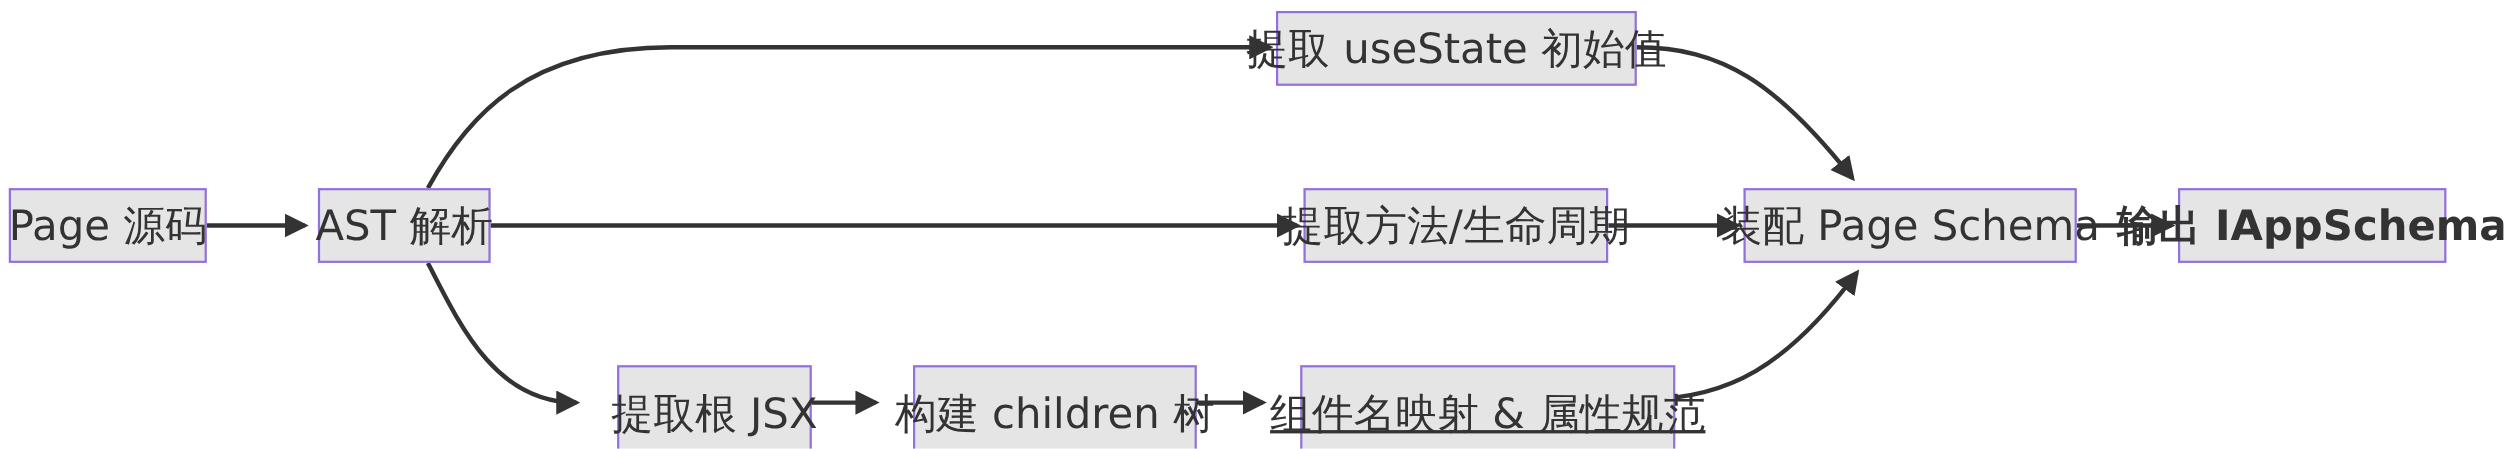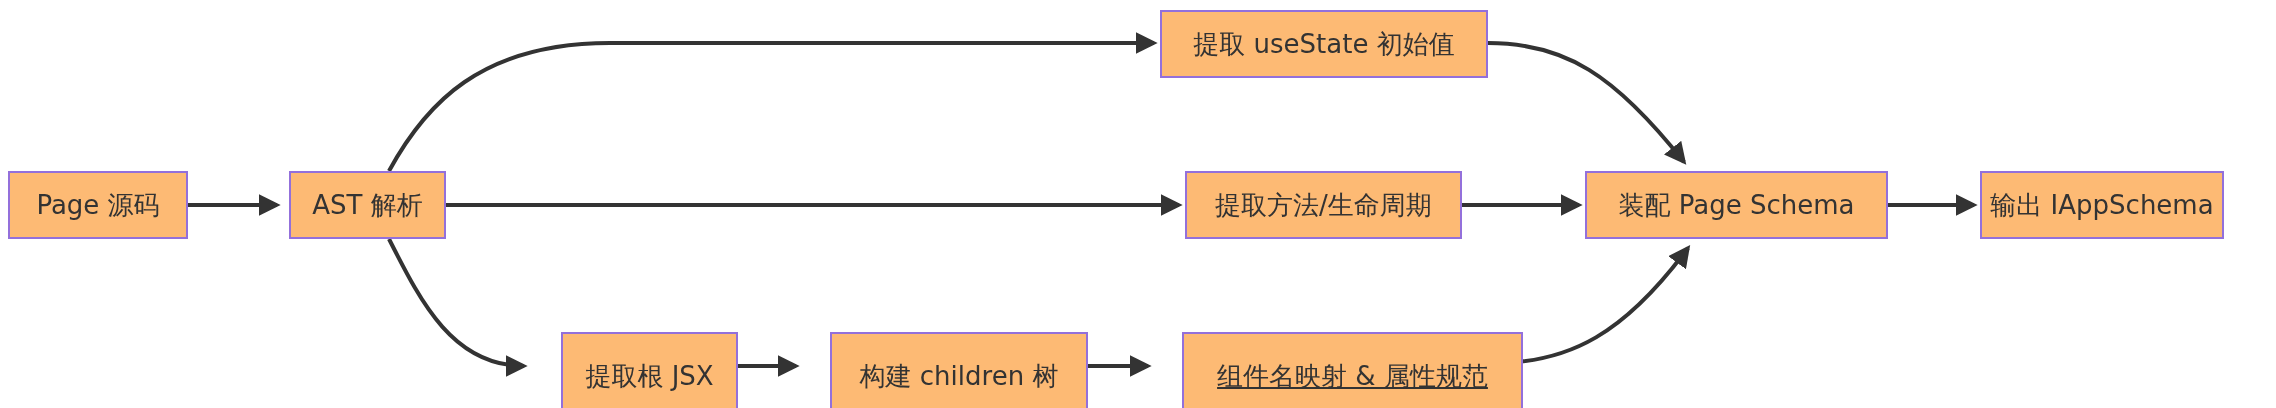--- a/index.html
+++ b/index.html
@@ -23,27 +23,27 @@
     height: 408px;
   }
   .edge {
     fill: none;
     stroke: #333333;
     stroke-width: 4;
     stroke-linejoin: round;
   }
   .node {
     position: absolute;
-    background: #fdba74;
+    background: #e5e5e5;
     border: 2.5px solid #9370DB;
     box-sizing: border-box;
     display: flex;
     align-items: center;
     justify-content: center;
-    font-size: 26px;
+    font-size: 38px;
     color: #333333;
     white-space: nowrap;
     line-height: 1;
   }
   .row-mid    { top: 171px; height: 68px; }
   .row-top    { top: 10px;  height: 68px; }
   .row-bottom { top: 332px; height: 87px; margin-left: 28px; }
   .watermark {
     position: absolute;
     top: 360px;
@@ -88,16 +88,16 @@
   <div class="node row-mid" style="left: 1185px; width: 277px; text-align: right;">提取方法/生命周期</div>
 
   <div class="node row-bottom" style="left: 533px; width: 177px;">提取根 JSX</div>
 
   <div class="node row-bottom" style="left: 802px; width: 258px;">构建 children 树</div>
 
   <div class="node row-bottom" style="left: 1154px; width: 341px; text-decoration: underline;">组件名映射 &amp; 属性规范</div>
 
   <div class="node row-mid" style="left: 1585px; width: 303px;">装配 Page Schema</div>
 
-  <div class="node row-mid" style="left: 1980px; width: 244px;">输出 IAppSchema</div>
+  <div class="node row-mid" style="left: 1980px; width: 244px; font-weight: bold;">输出 IAppSchema</div>
 
 
 </div>
 
 </body></html>

